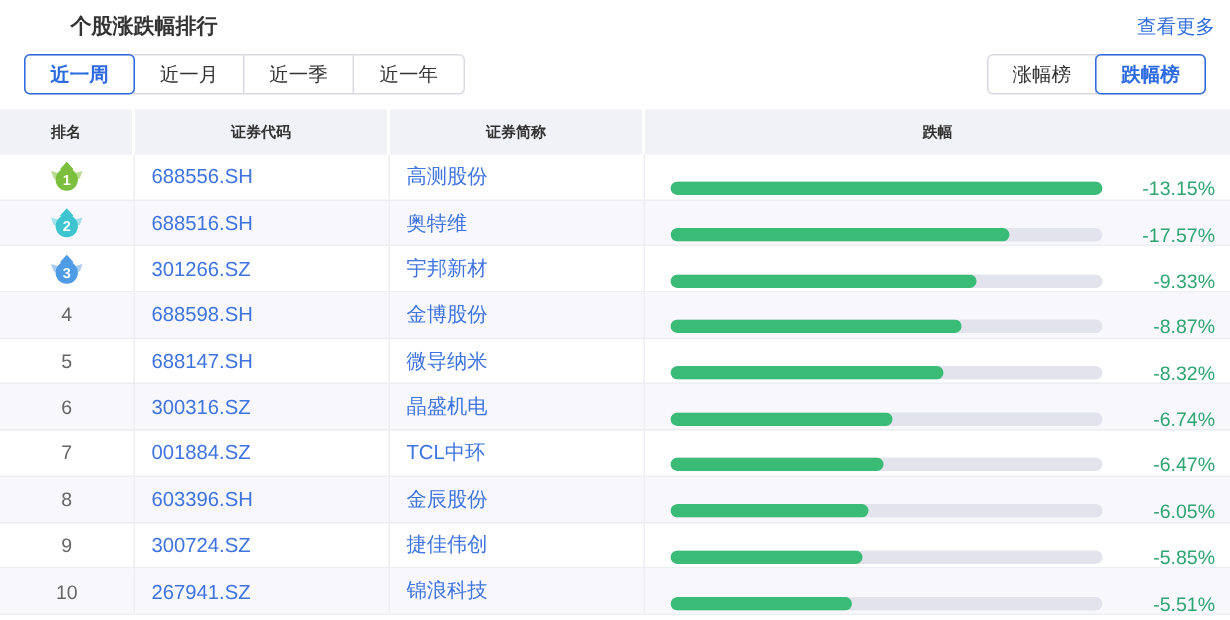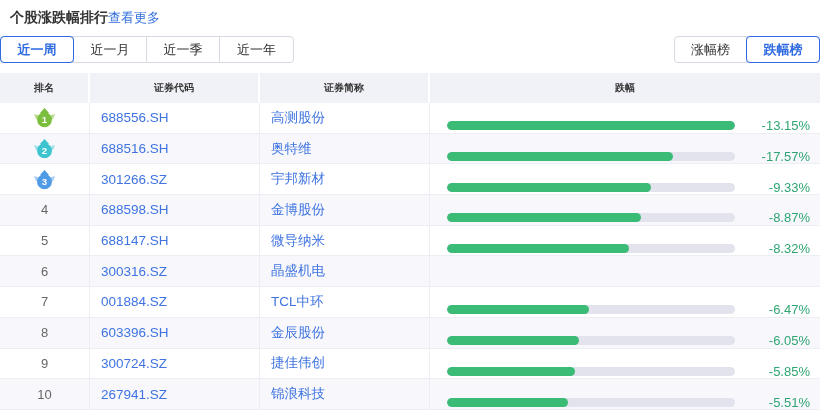--- a/index.html
+++ b/index.html
@@ -3,24 +3,24 @@
 <meta charset="utf-8">
 <style>
   :root{
     --accent:#2f6be0; --link:#3370dd; --cellblue:#3e73e0;
     --green:#3abb76; --pctgreen:#2fa572; --track:#e3e3ed;
     --headbg:#f1f1f8; --altbg:#f8f8fc; --rowline:#ededf4; --segline:#d9d9e3;
   }
   *{box-sizing:border-box;margin:0;padding:0;}
   body{font-family:"Liberation Sans","DejaVu Sans",sans-serif;background:#fff;}
   .widget{width:820px;height:413px;background:#fff;overflow:hidden;position:relative;}
-  .top{display:flex;justify-content:flex-start;align-items:center;padding:9px 10px 0 10px;}
+  .top{display:flex;justify-content:space-between;align-items:center;padding:9px 10px 0 10px;margin-left:37px;}
   .title{font-size:14px;font-weight:bold;color:#333;}
   .more{font-size:13px;color:var(--link);cursor:pointer;text-decoration:none;}
-  .controls{display:flex;justify-content:space-between;align-items:center;padding:0 0;margin-top:9px;gap:40px;}
+  .controls{display:flex;justify-content:space-between;align-items:center;padding:0 16px;margin-top:9px;gap:40px;}
   .seg{display:inline-flex;border:1px solid var(--segline);border-radius:4px;height:27px;background:#fff;}
   .seg-item{position:relative;min-width:73px;padding:0 12px;display:flex;align-items:center;justify-content:center;
     font-size:13px;color:#333;cursor:pointer;border-right:1px solid var(--segline);}
   .seg-item:last-child{border-right:none;}
   .seg-item.active{color:var(--accent);font-weight:bold;}
   .seg-item.active::after{content:"";position:absolute;inset:-1px;border:1px solid var(--accent);border-radius:4px;pointer-events:none;}
   .seg.small .seg-item{min-width:72px;}
   .table{margin-top:10px;}
   .thead{display:flex;height:30px;background:var(--headbg);align-items:stretch;}
   .th{display:flex;align-items:center;justify-content:center;font-size:10px;font-weight:bold;color:#333;}
@@ -141,20 +141,26 @@
             <div class="bar-track">
               <div class="bar-fill" style="width: 63.3%;"></div>
             </div>
             <div class="pct">-8.32%</div>
           </div>
         </div>
         <div class="row">
           <div class="cell c0">6</div>
           <div class="cell c1">300316.SZ</div>
           <div class="cell c2">晶盛机电</div>
+          <div class="cell c3">
+            <div class="bar-track">
+              <div class="bar-fill" style="width: 51.3%;"></div>
+            </div>
+            <div class="pct">-6.74%</div>
+          </div>
         </div>
         <div class="row">
           <div class="cell c0">7</div>
           <div class="cell c1">001884.SZ</div>
           <div class="cell c2">TCL中环</div>
           <div class="cell c3">
             <div class="bar-track">
               <div class="bar-fill" style="width: 49.2%;"></div>
             </div>
             <div class="pct">-6.47%</div>

